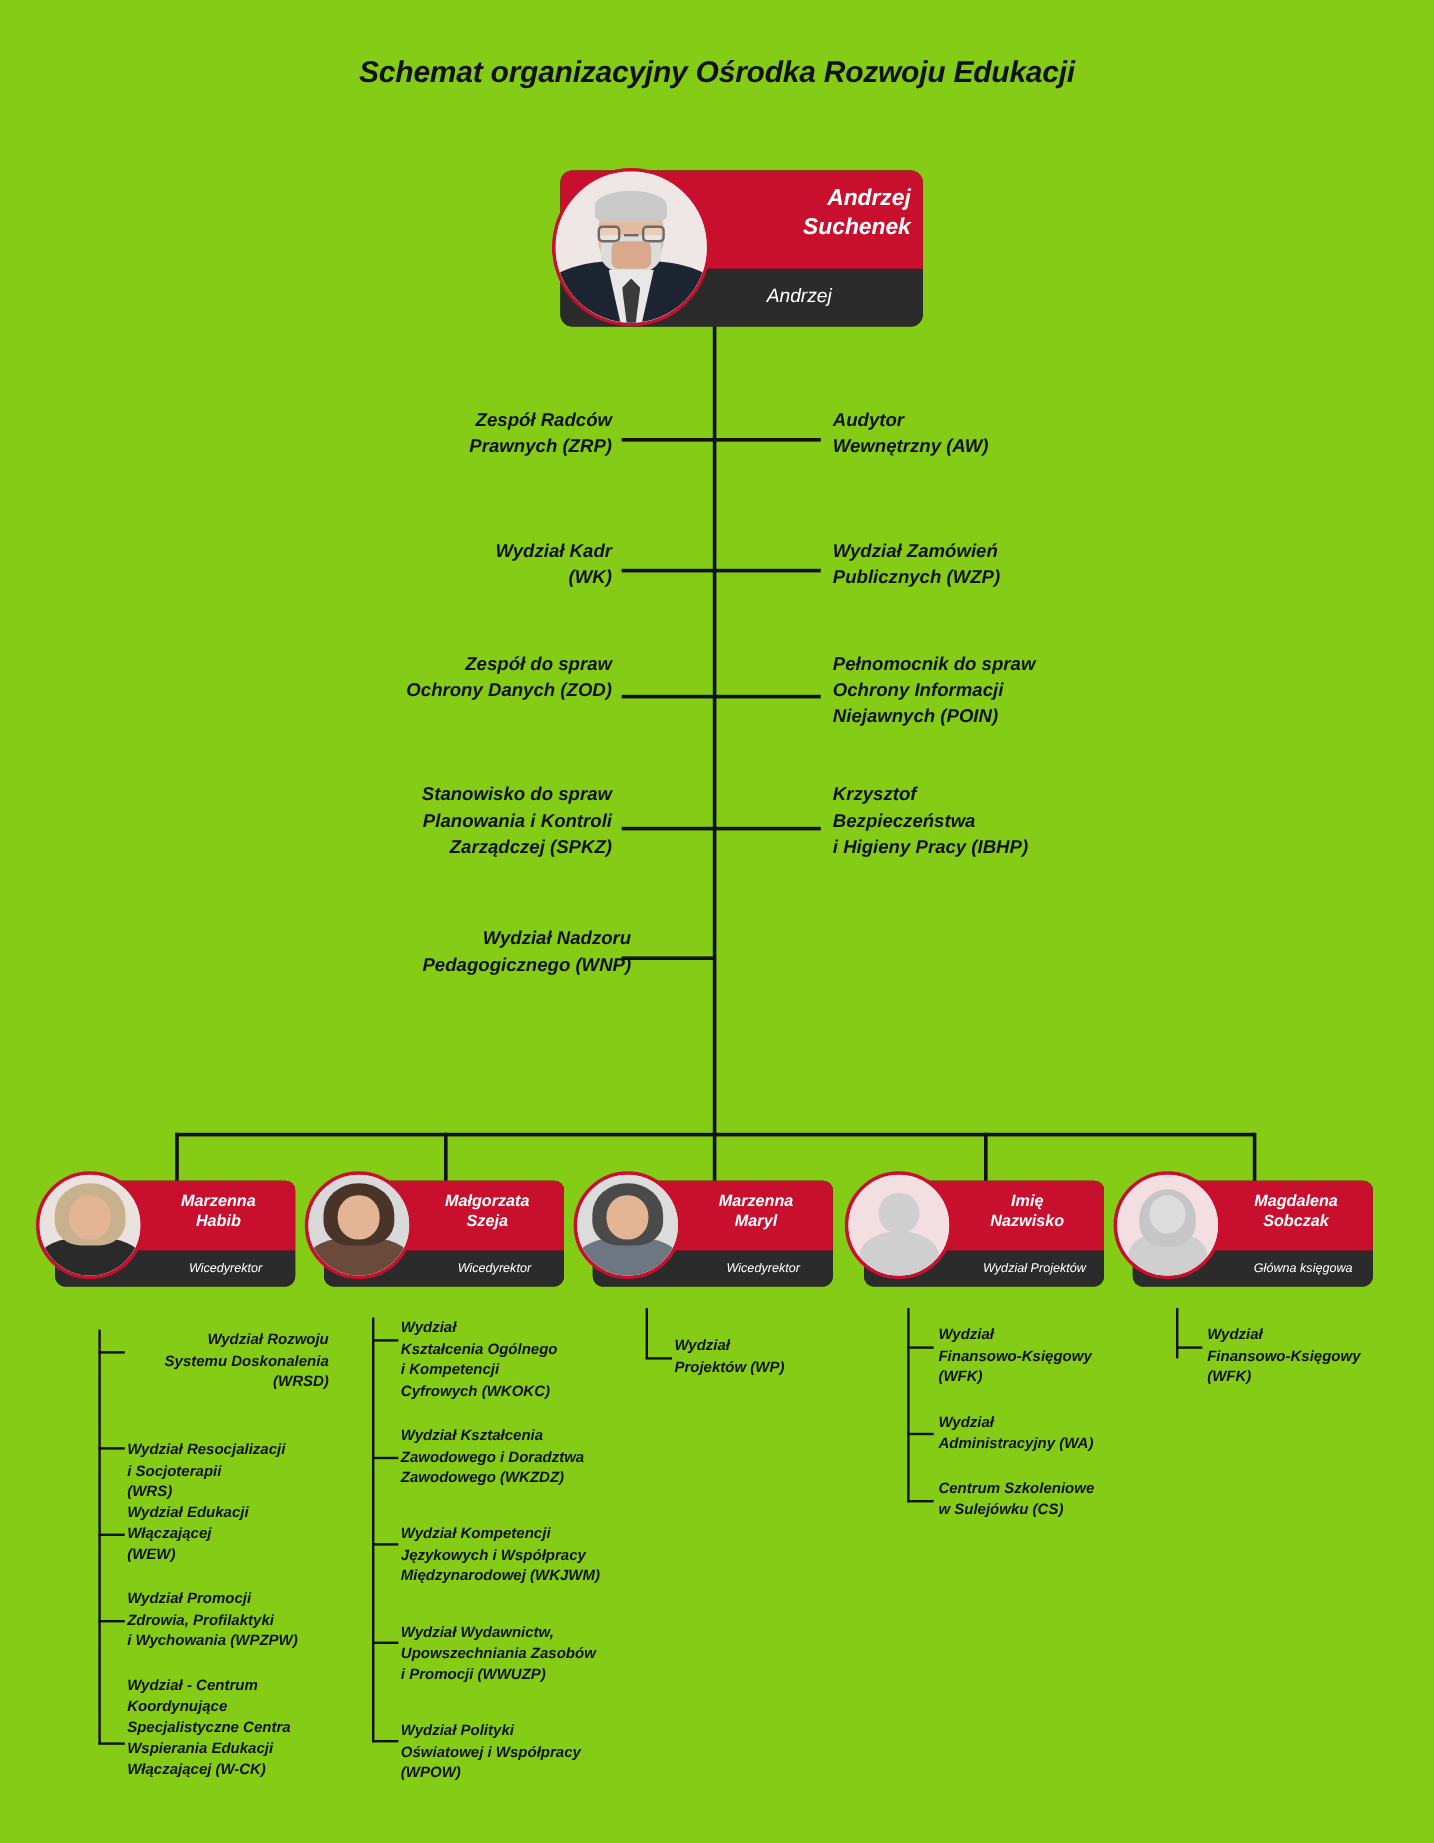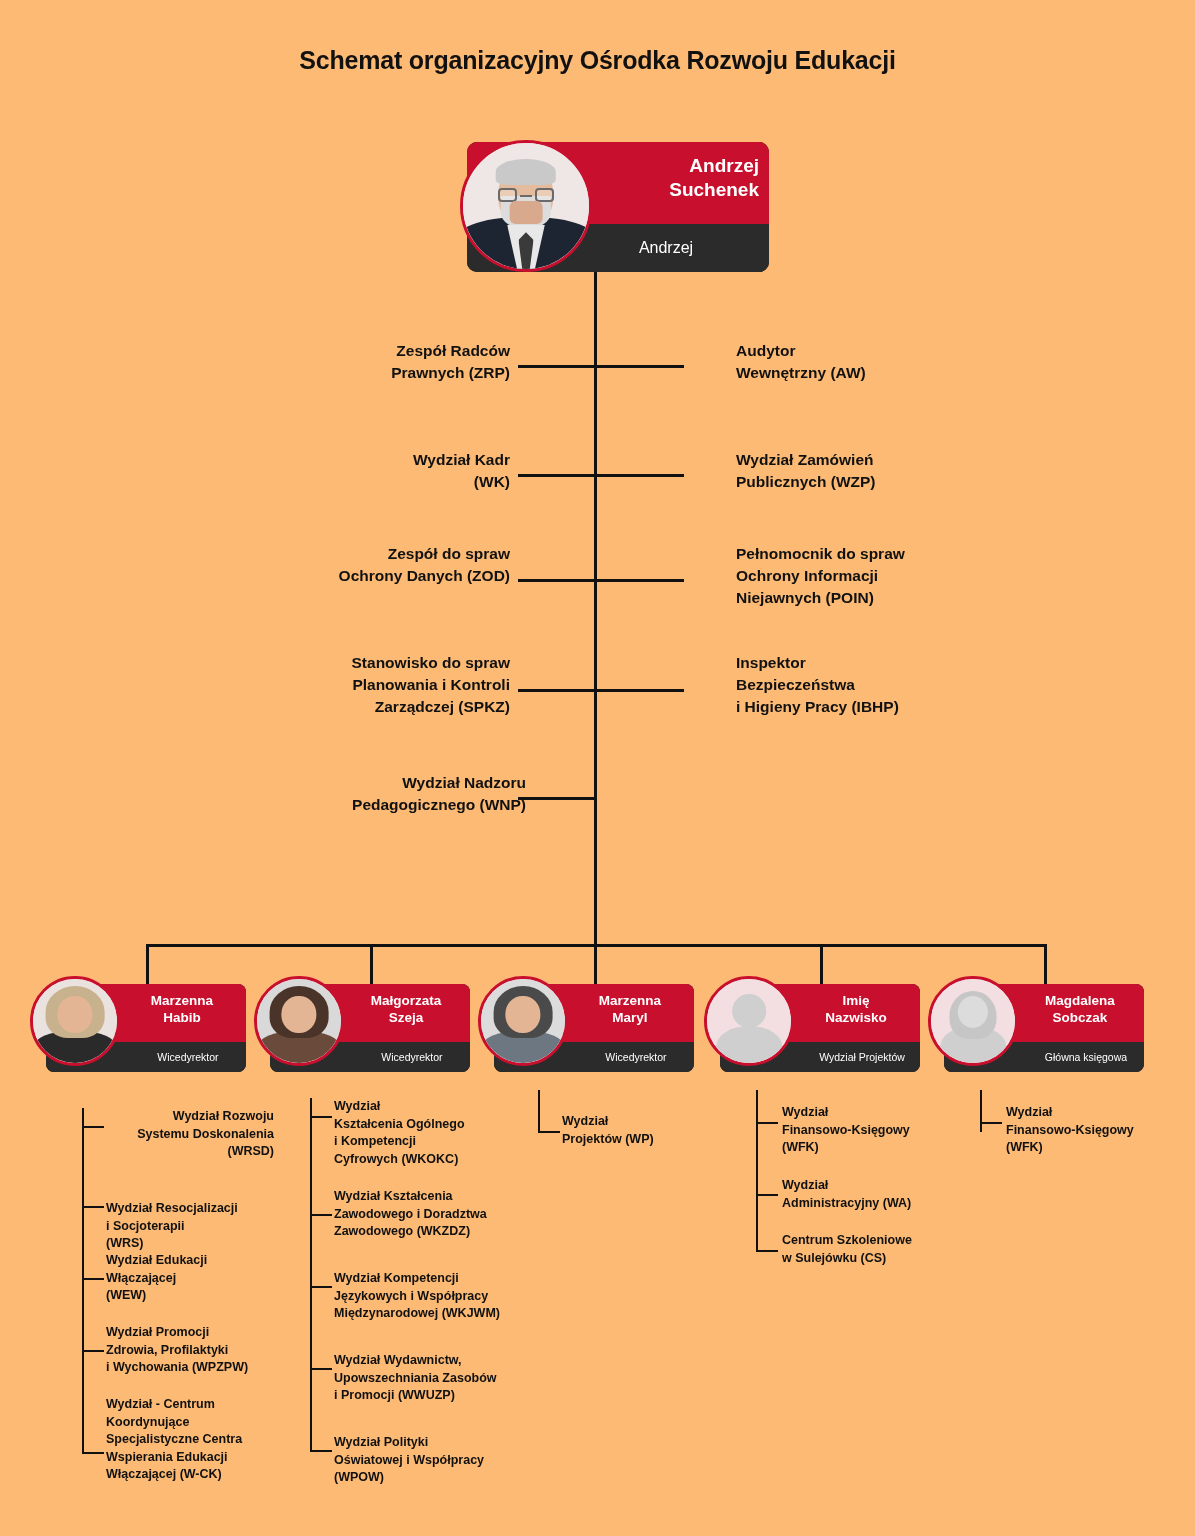--- a/index.html
+++ b/index.html
@@ -7,21 +7,22 @@
     margin: 0; padding: 0;
     background: #ffffff;
     font-family: "Liberation Sans", sans-serif;
     color: #1a1a1a;
   }
   #page {
     position: relative;
     width: 1195px;
     height: 1536px;
     overflow: hidden;
-    background: #fdba74;
+    background: #84cc16;
+    font-style: italic;
   }
 
   
   #title {
     position: absolute;
     top: 46px; left: 0; width: 1195px;
     text-align: center;
     font-size: 25px;
     font-weight: bold;
     letter-spacing: -0.2px;
@@ -276,21 +277,21 @@
   
   .branch-label {
     position: absolute;
     font-size: 15.5px;
     font-weight: bold;
     line-height: 22px;
     color: #111111;
     white-space: pre-line;
   }
   .branch-label.left { text-align: right; }
-  .branch-label.right { text-align: left; margin-left: 42px; }
+  .branch-label.right { text-align: left; }
 
   
   .unit {
     position: absolute;
     font-size: 12.5px;
     font-weight: bold;
     line-height: 17.5px;
     color: #111111;
     white-space: pre-line;
   }
@@ -362,21 +363,21 @@
   <div class="branch-label left" style="left:264px; top:772px; width:262px;">Wydział Nadzoru
 Pedagogicznego (WNP)</div>
 
   <div class="branch-label right" style="left:694px; top:340px; width:280px;">Audytor
 Wewnętrzny (AW)</div>
   <div class="branch-label right" style="left:694px; top:449px; width:280px;">Wydział Zamówień
 Publicznych (WZP)</div>
   <div class="branch-label right" style="left:694px; top:543px; width:280px;">Pełnomocnik do spraw
 Ochrony Informacji
 Niejawnych (POIN)</div>
-  <div class="branch-label right" style="left:694px; top:652px; width:280px;">Inspektor
+  <div class="branch-label right" style="left:694px; top:652px; width:280px;">Krzysztof
 Bezpieczeństwa
 i Higieny Pracy (IBHP)</div>
 
   <div class="staff-card" style="left:46px; top:984px;">
     <div class="band">
       <div class="staff-name">Marzenna
 Habib</div>
       <div class="staff-avatar">
         <div class="ph-bg" style="background:#e9e2de;"></div>
         <div class="ph-body" style="background:#2a2a2a;"></div>

